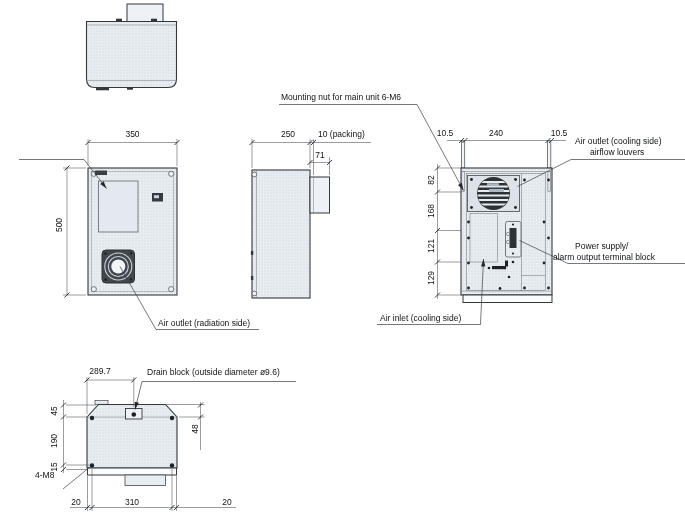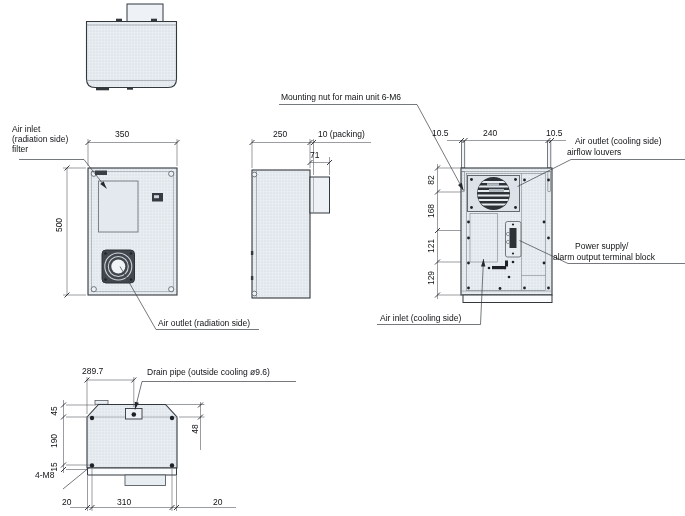--- a/index.html
+++ b/index.html
@@ -1,21 +1,21 @@
 <!DOCTYPE html>
 <html><head>
 <meta charset="utf-8">
 <style>
   html,body{margin:0;padding:0;background:#ffffff;}
   #stage{position:relative;width:685px;height:516px;background:#ffffff;overflow:hidden;
          font-family:"Liberation Sans",sans-serif;}
   #stage svg{position:absolute;left:0;top:0;}
   .t{position:absolute;font:8.5px "Liberation Sans",sans-serif;color:#101214;
      white-space:nowrap;line-height:10px;}
-  .tc{text-align:left;}
+  .tc{text-align:center;}
   .rot{transform:rotate(-90deg);text-align:center;}
 </style>
 </head>
 <body>
 
 <div id="stage">
 
 <svg width="685" height="516" viewBox="0 0 685 516">
   <defs>
     <pattern id="dots" width="3" height="3" patternUnits="userSpaceOnUse">
@@ -253,33 +253,28 @@
   </g>
 
   <g fill="#24282c">
     <polygon points="106.5,188.5 100.2,184.0 103.6,181.3"></polygon>
     <polygon points="463.5,190.5 458.0,184.9 461.8,182.8"></polygon>
     <polygon points="483.5,259 485.4,266.6 481.0,266.4"></polygon>
     <polygon points="135,409.5 134.7,401.7 138.9,402.8"></polygon>
   </g>
 </svg>
 
-<div class="t" style="left:12px;top:124px">
-  <div>Air inlet</div>
-  <div>(radiation side)</div>
-  <div>filter</div>
-</div>
 <div class="t" style="left:158px;top:318px">Air outlet (radiation side)</div>
 <div class="t" style="left:281px;top:92px">Mounting nut for main unit 6-M6</div>
 <div class="t" style="left:575px;top:136px">Air outlet (cooling side)</div>
-<div class="t" style="left:567px;top:147px">airflow louvers</div>
+<div class="t" style="left:590px;top:147px">airflow louvers</div>
 <div class="t" style="left:575px;top:241px">Power supply/</div>
 <div class="t" style="left:553px;top:252px">alarm output terminal block</div>
 <div class="t" style="left:380px;top:313px">Air inlet (cooling side)</div>
-<div class="t" style="left:147px;top:367px">Drain pipe (outside cooling ø9.6)</div>
+<div class="t" style="left:147px;top:367px">Drain block (outside diameter ø9.6)</div>
 <div class="t" style="left:35px;top:470px">4-M8</div>
 
 <div class="t tc" style="left:115px;top:129px;width:35px">350</div>
 <div class="t rot tc" style="left:46px;top:220px;width:26px">500</div>
 <div class="t tc" style="left:273px;top:129px;width:30px">250</div>
 <div class="t" style="left:318px;top:129px">10 (packing)</div>
 <div class="t tc" style="left:310px;top:150px;width:20px">71</div>
 <div class="t tc" style="left:432px;top:128px;width:26px">10.5</div>
 <div class="t tc" style="left:483px;top:128px;width:26px">240</div>
 <div class="t tc" style="left:546px;top:128px;width:26px">10.5</div>

